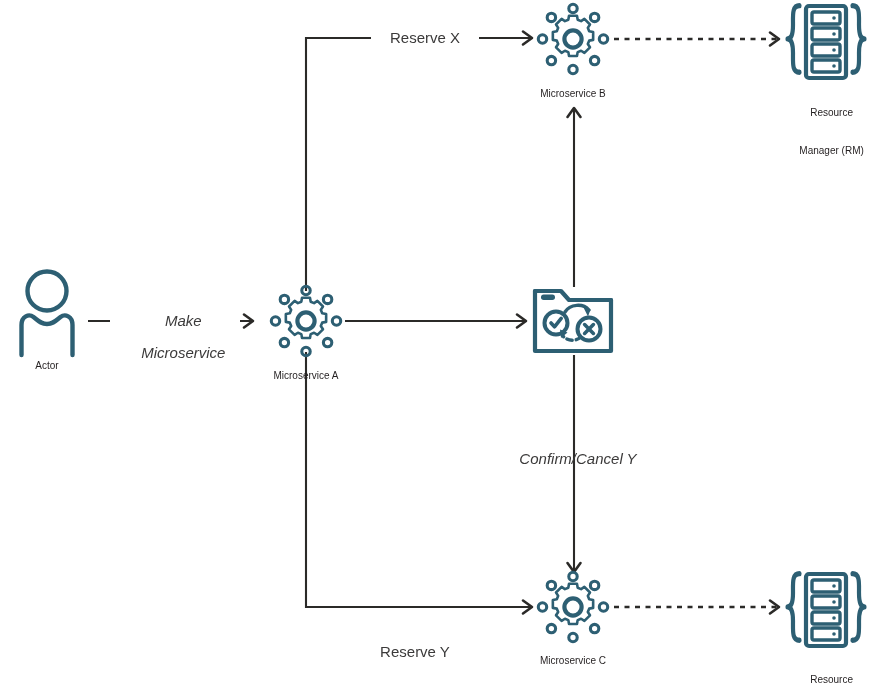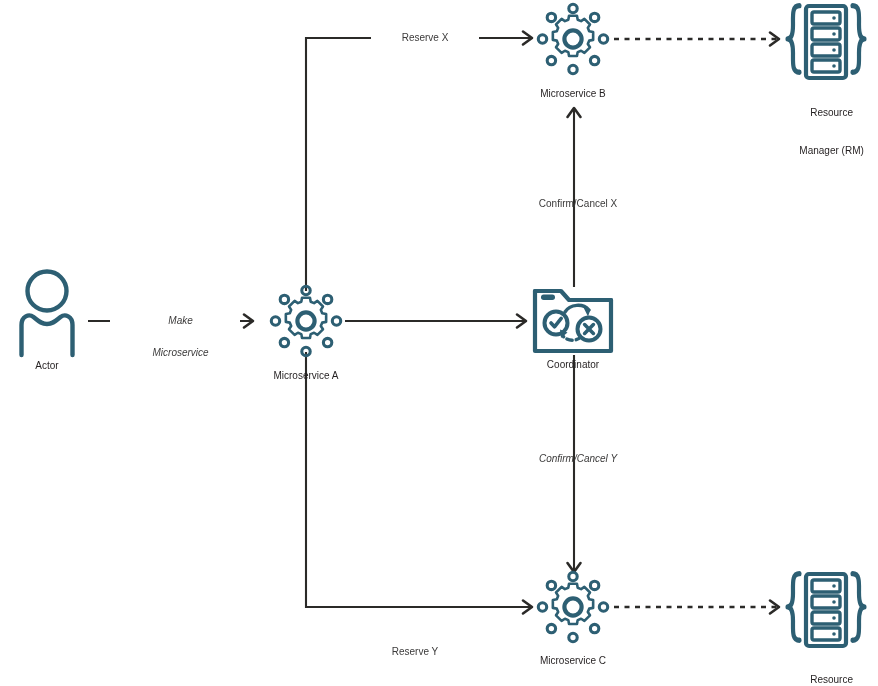--- a/index.html
+++ b/index.html
@@ -33,21 +33,21 @@
     font-size: 10px;
     line-height: 19px;
     font-family: "Liberation Sans", sans-serif;
     white-space: pre;
     pointer-events: none;
   }
   .edge-label {
     position: absolute;
     text-align: center;
     color: #3b3a3a;
-    font-size: 10px;
+    font-size: 15px;
     line-height: 16px;
     font-family: "Liberation Sans", sans-serif;
     white-space: pre;
     background: #ffffff;
     padding: 0 4px;
   }
 </style>
 </head>
 <body>
 
@@ -211,21 +211,20 @@
   </svg>
 
   <div class="node-label" style="left:-53px; top:356px; width:200px;">Actor</div>
 
   <div class="node-label" style="left:206px; top:366px; width:200px;">Microservice A</div>
 
   <div class="node-label" style="left:473px; top:84px; width:200px;">Microservice B</div>
 
   <div class="node-label" style="left:473px; top:651px; width:200px;">Microservice C</div>
 
-  <div class="node-label" style="left:473px; top:355px; width:200px;">Coordinator</div>
 
   <div class="node-label" style="left:726px; top:84px; width:200px;">
     <span>Resource</span><br>
     <span>Manager (RM)</span>
   </div>
 
   <div class="node-label" style="left:726px; top:651px; width:200px;">
     <span>Resource</span><br>
     
   </div>
@@ -233,17 +232,16 @@
   <div class="edge-label" style="left:110px; top:297px; width:122px;font-style:italic;">
     <span>Make</span><br>
     <span>Microservice</span>
   </div>
 
   <div class="edge-label" style="left:371px; top:30px; width:100px;">Reserve X</div>
 
   <div class="edge-label" style="left:361px; top:599px; width:100px;margin-top:45px;">Reserve Y</div>
 
 
-  <div class="edge-label" style="left:494px; top:196px; width:160px; background:transparent;">Confirm/Cancel X</div>
 
   <div class="edge-label" style="left:494px; top:451px; width:160px; background:transparent;font-style:italic;">Confirm/Cancel Y</div>
 
 </div>
 
 </body></html>

